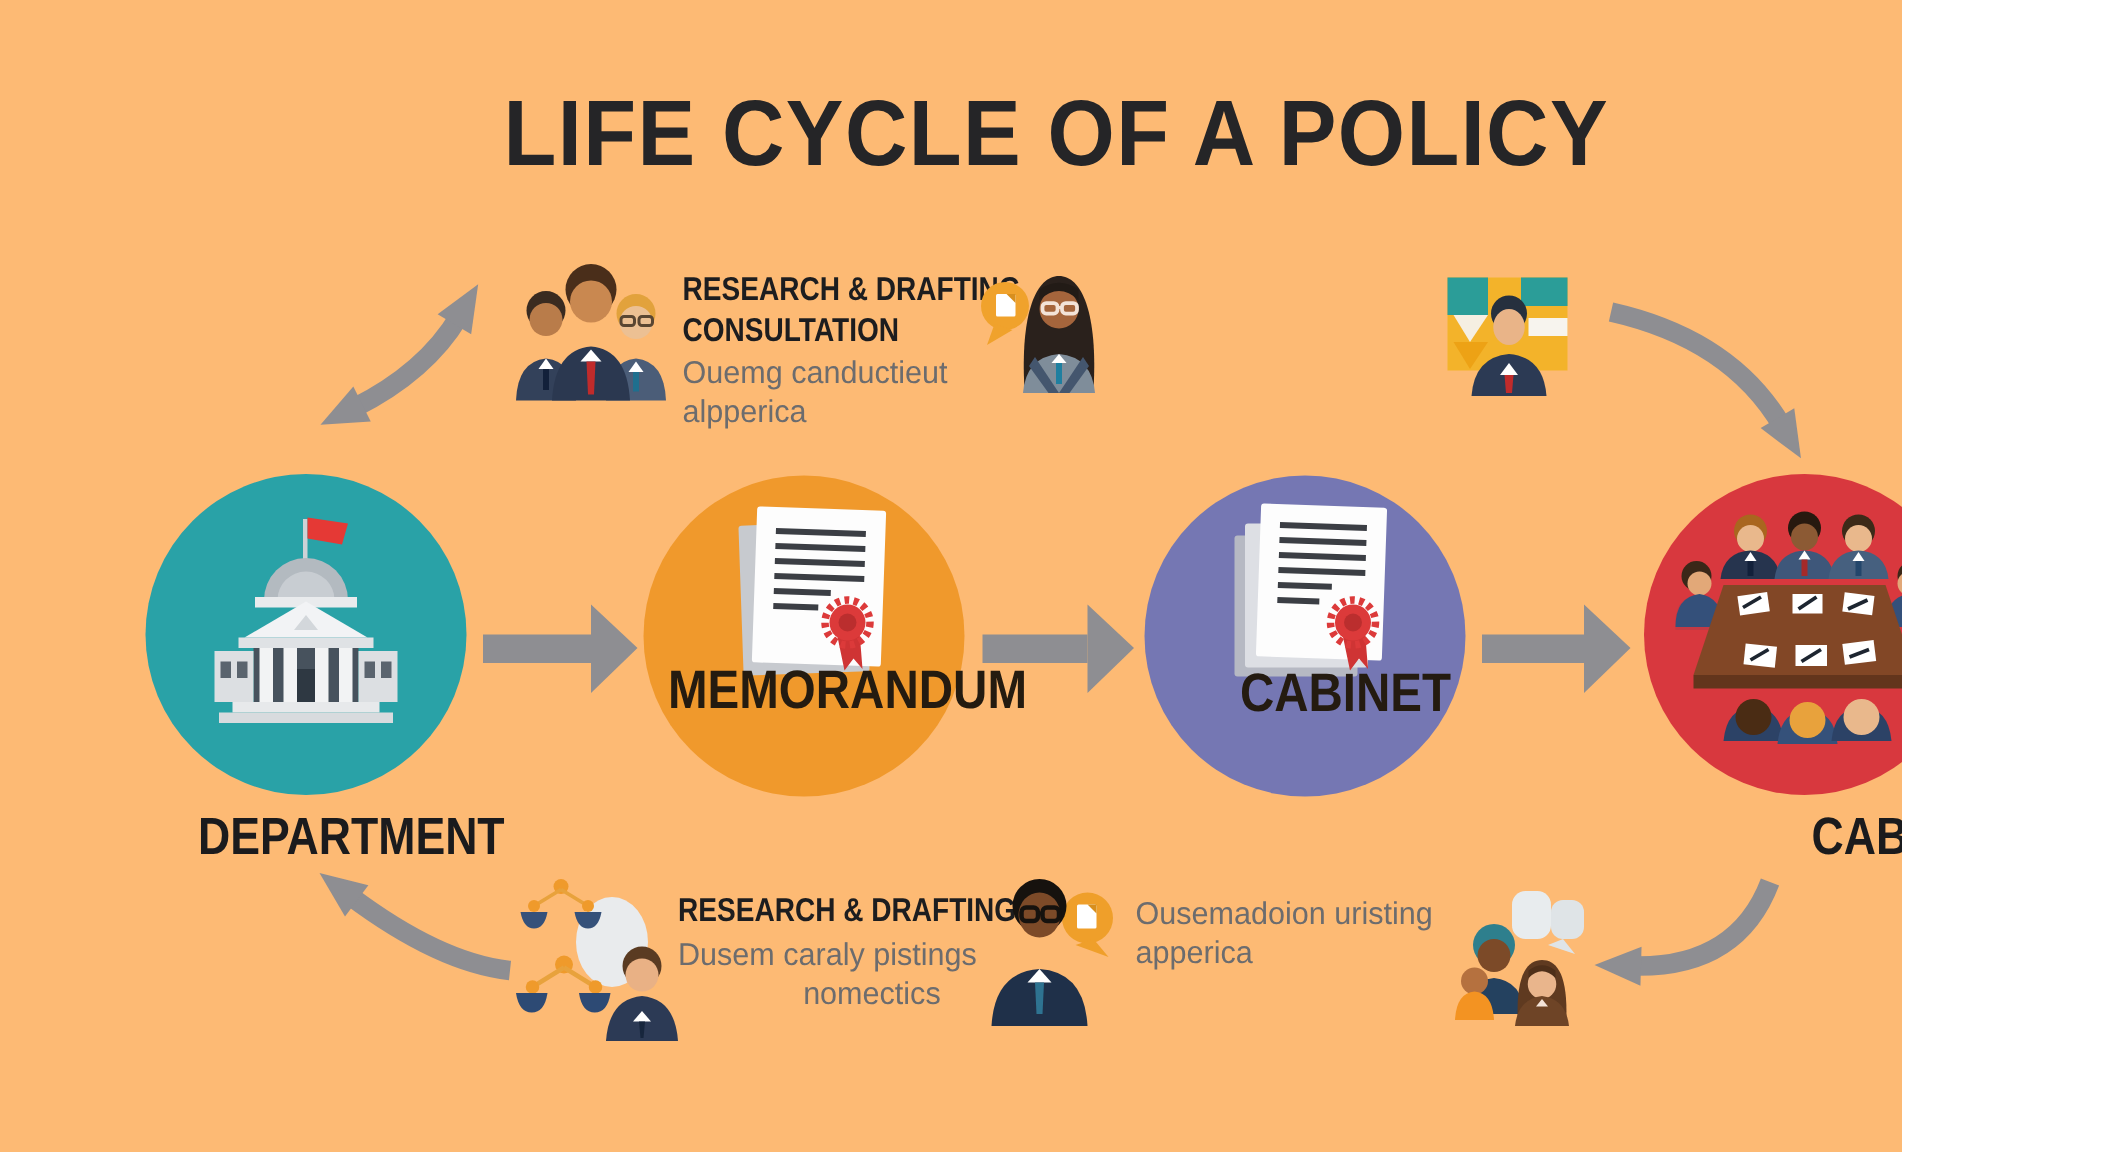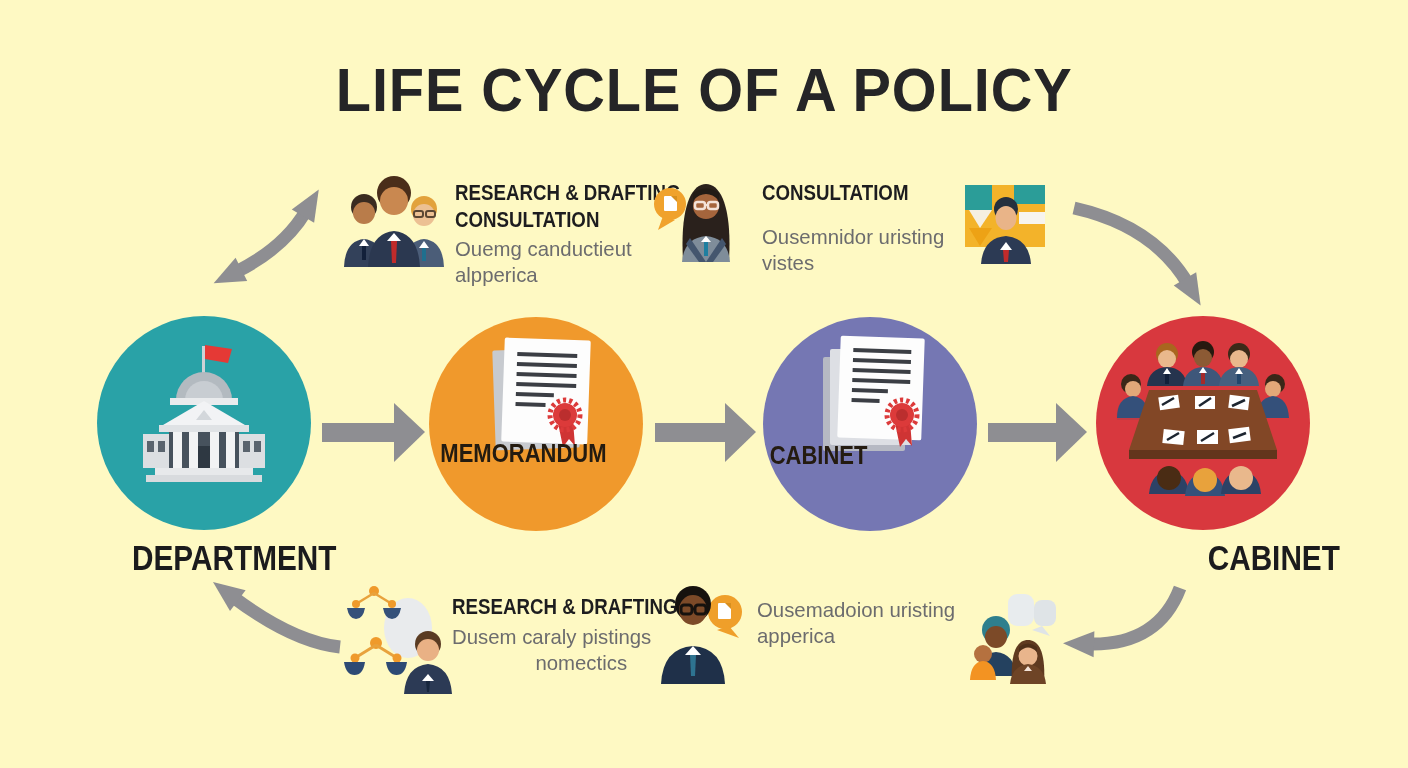--- a/index.html
+++ b/index.html
@@ -1,38 +1,38 @@
 <!DOCTYPE html>
 <html><head>
 <meta charset="utf-8">
 <style>
   html,body{margin:0;padding:0;background:#fff;}
-  .canvas{position:relative;width:1408px;height:768px;background:#fef9c3;overflow:hidden;
+  .canvas{position:relative;width:1268px;height:768px;background:#fdba74;overflow:hidden;
           font-family:"Liberation Sans", sans-serif;}
   .abs{position:absolute;}
 
   
   .title-wrap{left:0;top:54px;width:1408px;text-align:center;}
   .title{display:inline-block;font-size:62px;font-weight:bold;color:#252527;letter-spacing:1px;
          transform:scaleX(.93);transform-origin:center;white-space:nowrap;}
 
   
   .cond{display:inline-block;transform:scaleX(.85);transform-origin:left center;white-space:nowrap;}
   .cond-c{display:inline-block;transform:scaleX(.86);transform-origin:center;white-space:nowrap;}
 
   
   .circle{width:214px;height:214px;border-radius:50%;position:relative;display:flex;
           align-items:flex-start;justify-content:center;}
   .c-teal{background:#29a2a7;}
   .c-orange{background:#f0992c;}
   .c-purple{background:#7577b3;}
   .c-red{background:#d8383e;}
   .stage-icon{display:block;}
-  .label-inside{position:absolute;left:0;top:122px;width:100%;text-align:left;
-                font-size:25px;font-weight:bold;color:#241b10;}
+  .label-inside{position:absolute;left:0;top:122px;width:100%;text-align:right;
+                font-size:36px;font-weight:bold;color:#241b10;}
   .label-inside .cond-c{transform:scaleX(.88);}
   .label-below{position:absolute;width:300px;text-align:right;font-size:35px;font-weight:bold;color:#1b1b1d;}
   .label-below .cond-c{transform:scaleX(.85);}
 
   
   .step-head{font-size:22px;font-weight:bold;color:#1d1d1f;line-height:27px;}
   .step-body{font-size:21px;color:#6c6c6e;line-height:26px;margin-top:3px;}
   .step-body .cond{transform:scaleX(.97);}
   .gap-lg{margin-top:18px;}
   .gap-md{margin-top:4px;}
@@ -272,29 +272,20 @@
     <rect x="42" y="34" width="10" height="7" rx="2.5" fill="none" stroke="#f3e3d8" stroke-width="2.5"></rect>
     <rect x="55" y="34" width="10" height="7" rx="2.5" fill="none" stroke="#f3e3d8" stroke-width="2.5"></rect>
     <line x1="52" y1="37" x2="55" y2="37" stroke="#f3e3d8" stroke-width="2"></line>
     <path d="M29,94 q2,-24 24,-26 q22,2 24,26 z" fill="#7f8d9a"></path>
     <polygon points="37,70 53,94 46,94 33,76" fill="#44566e"></polygon>
     <polygon points="69,70 53,94 60,94 73,76" fill="#44566e"></polygon>
     <polygon points="53,68 48,74 58,74" fill="#fff"></polygon>
     <polygon points="51,74 55,74 55,88 51,88" fill="#1f7fa0"></polygon>
   </svg>
 
-  <div class="abs" style="left:762px;top:179px;width:230px;">
-    <div class="step-head">
-      <span class="cond">CONSULTATIOM</span>
-    </div>
-    <div class="step-body gap-lg">
-      <span class="cond">Ousemnidor uristing</span><br>
-      <span class="cond">vistes</span>
-    </div>
-  </div>
 
   <svg class="abs" style="left:962px;top:182px;" width="86" height="82" viewBox="0 0 86 82">
     <rect x="3" y="3" width="80" height="62" fill="#f3b32a"></rect>
     <rect x="3" y="3" width="27" height="25" fill="#2b9d98"></rect>
     <rect x="52" y="3" width="31" height="19" fill="#2b9d98"></rect>
     <rect x="57" y="30" width="26" height="12" fill="#f7f4ee"></rect>
     <polygon points="7,28 30,28 18,46" fill="#f5efe2"></polygon>
     <polygon points="7,46 30,46 18,64" fill="#eda215"></polygon>
     <circle cx="44" cy="27" r="12" fill="#26303e"></circle>
     <ellipse cx="44" cy="36" rx="10.5" ry="12" fill="#e9b488"></ellipse>

